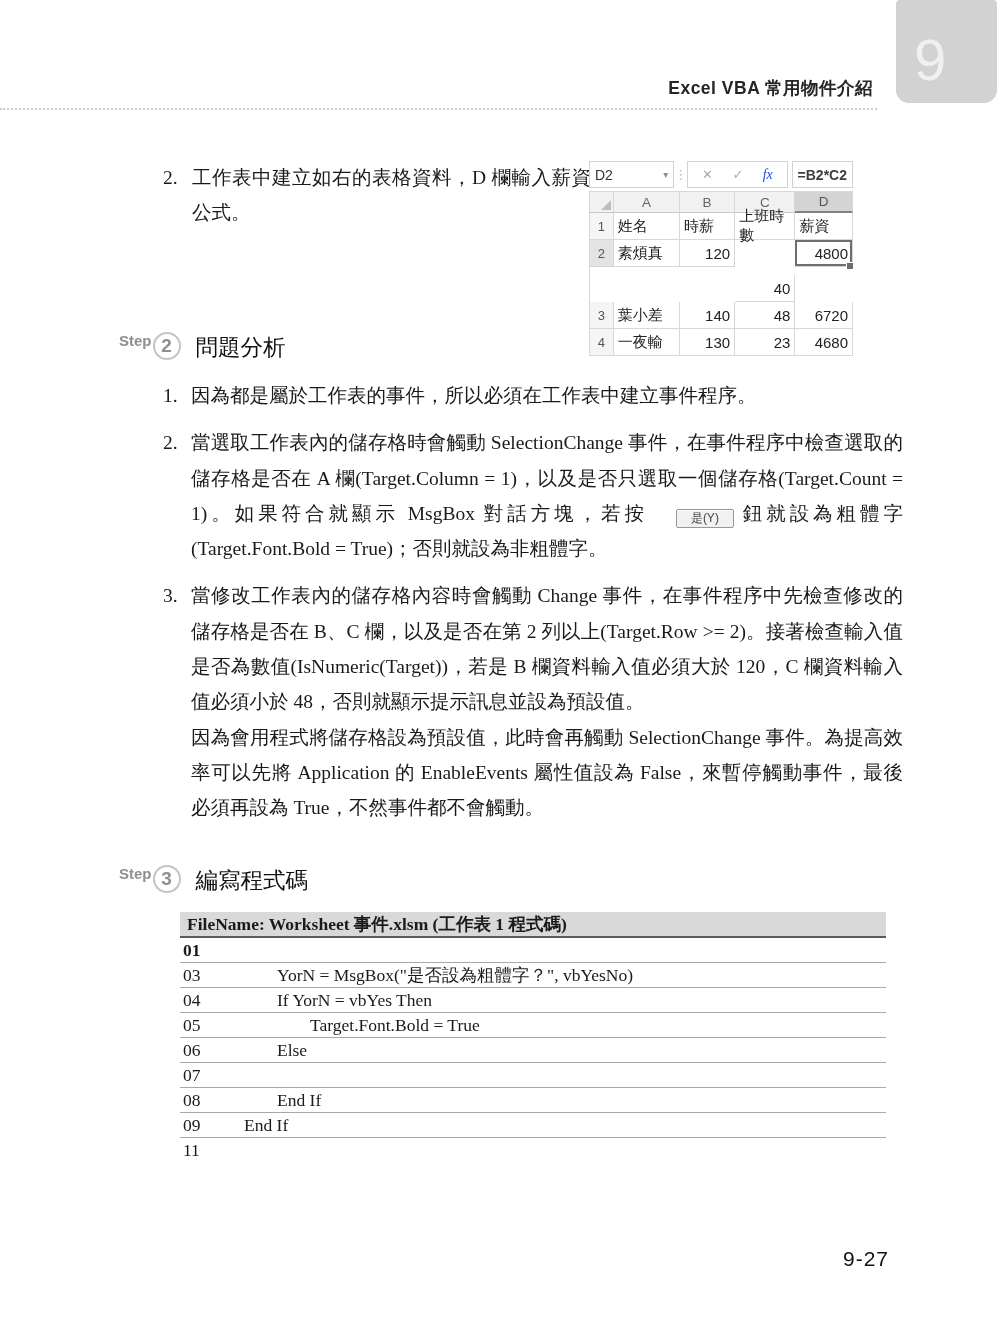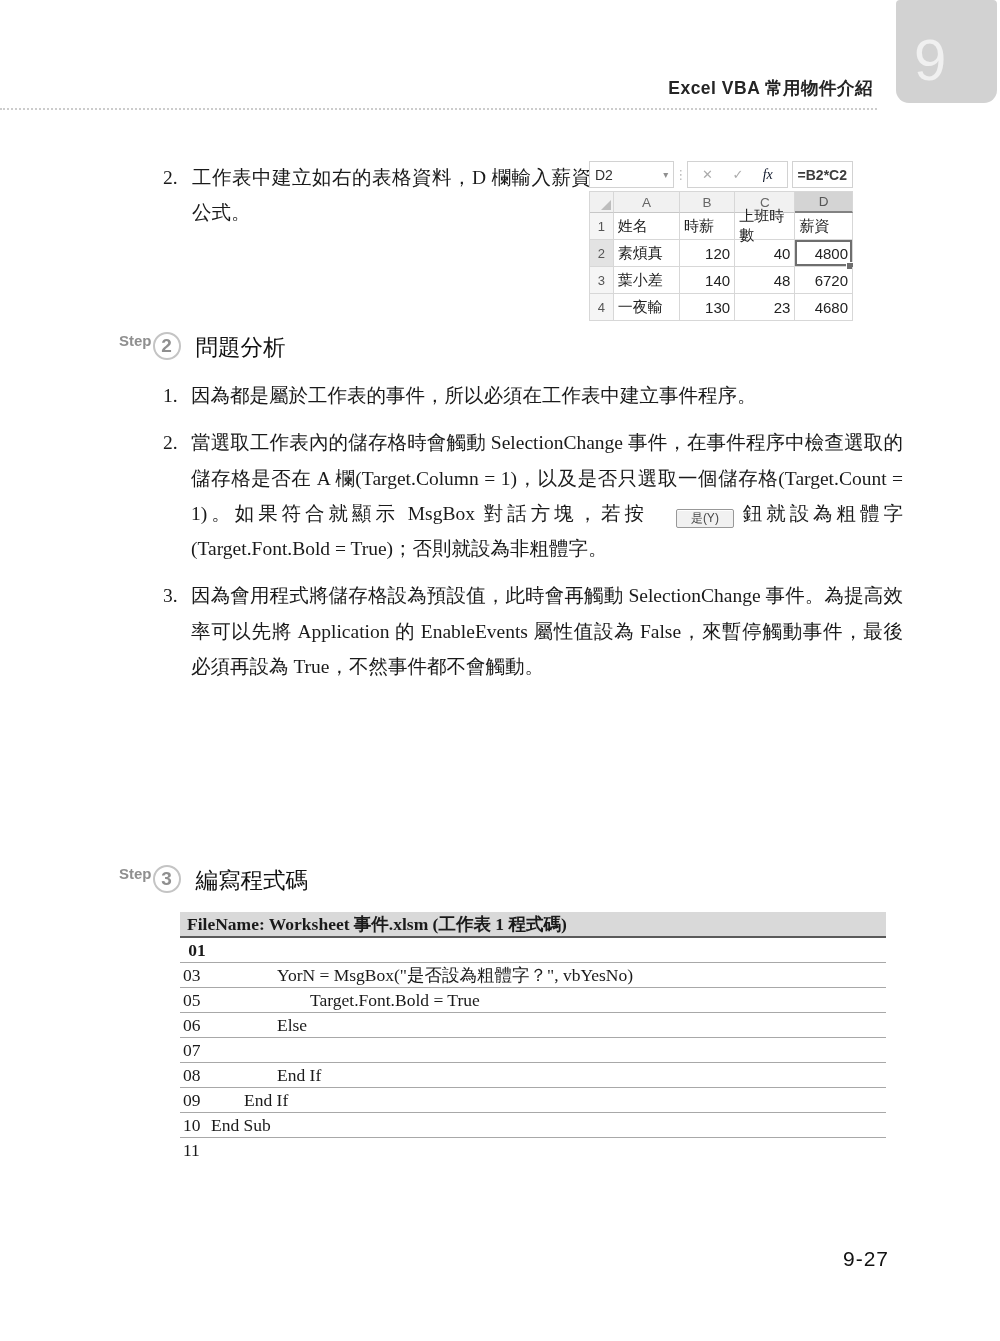--- a/index.html
+++ b/index.html
@@ -46,21 +46,21 @@
     justify-content:space-between; padding:0 5px; font-size:14px; color:#333;
   }
   .nb-arrow { color:#8f8f8f; font-size:10px; }
   .fsep { width:13px; display:flex; align-items:center; justify-content:center;
     color:#bcbcbc; font-size:13px; }
   .fbtns {
     width:106px; border:1px solid #d2d2d2; display:flex; align-items:center;
     justify-content:space-around; color:#ababab; font-size:13px; padding:0 4px;
   }
   .fx-icon { font-family:"Liberation Serif",serif; font-style:italic;
-    color:#0f172a; font-size:14px; }
+    color:#1d4ed8; font-size:14px; }
   .fformula {
     flex:1; border:1px solid #d2d2d2; margin-left:4px; display:flex;
     align-items:center; padding:0 5px; font-size:14px; color:#3d3d3d;font-weight:bold;
   }
   .grid { border-top:1px solid #d7d7d7; border-left:1px solid #d7d7d7; }
   .grow { display:flex; }
   .gcell {
     border-right:1px solid #d7d7d7; border-bottom:1px solid #d7d7d7;
     display:flex; align-items:center; padding:0 4px; font-size:15px;
     color:#222; height:27px; position:relative;
@@ -114,21 +114,21 @@
   .codebox { position:absolute; left:180px; top:912px; width:706px; font-size:17.5px; }
   .code-header {
     background:#d9d9d9; font-weight:bold; height:26px; line-height:25px;
     padding:0 7px; border-bottom:2px solid #5a5a5a;
   }
   .code-row {
     display:flex; align-items:center; height:25px;
     border-bottom:1px solid #a8a8a8;
   }
   .code-row:last-child { border-bottom:none; }
-  .code-row.bold { font-weight:bold;text-align:center; }
+  .code-row.bold { font-weight:bold; }
   .ln { width:31px; flex:none; padding-left:3px; }
   .ct { white-space:pre; }
   
   .page-num {
     position:absolute; left:843px; top:1247px;
     font-family:"Liberation Sans","DejaVu Sans",sans-serif;
     font-size:21px; color:#111; letter-spacing:1px;
   }
 </style>
 </head>
@@ -172,21 +172,21 @@
         <div class="gcell rowhead" style="width: 26px;">1</div>
         <div class="gcell" style="width: 75px;">姓名</div>
         <div class="gcell" style="width: 62px;">時薪</div>
         <div class="gcell" style="width: 68px;">上班時數</div>
         <div class="gcell" style="width: 65px;">薪資</div>
       </div>
       <div class="grow">
         <div class="gcell rowhead sel-row" style="width: 26px;">2</div>
         <div class="gcell" style="width: 75px;">素煩真</div>
         <div class="gcell num-cell" style="width: 62px;">120</div>
-        <div class="gcell num-cell" style="width: 68px;">40</div>
+        <div class="gcell num-cell" style="width: 68px; margin-top: 35px;">40</div>
         <div class="gcell num-cell sel-cell" style="width: 65px;">4800</div>
       </div>
       <div class="grow">
         <div class="gcell rowhead" style="width: 26px;">3</div>
         <div class="gcell" style="width: 75px;">葉小差</div>
         <div class="gcell num-cell" style="width: 62px;">140</div>
         <div class="gcell num-cell" style="width: 68px;">48</div>
         <div class="gcell num-cell" style="width: 65px;">6720</div>
       </div>
       <div class="grow">
@@ -214,20 +214,21 @@
     </div>
     <div class="a-item">
       <div class="a-num">2.</div>
       <div class="a-body">
         <div class="para">當選取工作表內的儲存格時會觸動 SelectionChange 事件，在事件程序中檢查選取的儲存格是否在 A 欄(Target.Column = 1)，以及是否只選取一個儲存格(Target.Count = 1)。如果符合就顯示 MsgBox 對話方塊，若按 <span class="msgbox-btn">是(Y)</span> 鈕就設為粗體字(Target.Font.Bold = True)；否則就設為非粗體字。</div>
       </div>
     </div>
     <div class="a-item">
       <div class="a-num">3.</div>
       <div class="a-body">
+        <div class="para">當修改工作表內的儲存格內容時會觸動 Change 事件，在事件程序中先檢查修改的儲存格是否在 B、C 欄，以及是否在第 2 列以上(Target.Row &gt;= 2)。接著檢查輸入值是否為數值(IsNumeric(Target))，若是 B 欄資料輸入值必須大於 120，C 欄資料輸入值必須小於 48，否則就顯示提示訊息並設為預設值。</div>
         <div class="para">因為會用程式將儲存格設為預設值，此時會再觸動 SelectionChange 事件。為提高效率可以先將 Application 的 EnableEvents 屬性值設為 False，來暫停觸動事件，最後必須再設為 True，不然事件都不會觸動。</div>
       </div>
     </div>
   </div>
 
 <div class="step step-3">
   <span class="step-label">Step</span>
   <span class="step-circle">3</span>
   <span class="step-title">編寫程式碼</span>
 </div>
@@ -236,42 +237,42 @@
   <div class="code-header">FileName: Worksheet 事件.xlsm (工作表 1 程式碼)</div>
   <div>
       <div class="code-row bold">
         <span class="ln">01</span>
       </div>
       <div class="code-row">
         <span class="ln">03</span>
         <span class="ct" style="padding-left: 66px;">YorN = MsgBox("是否設為粗體字？", vbYesNo)</span>
       </div>
       <div class="code-row">
+        <span class="ln">04</span>
+        <span class="ct" style="padding-left: 66px;">If YorN = vbYes Then</span>
+      </div>
+      <div class="code-row">
         <span class="ln">05</span>
         <span class="ct" style="padding-left: 99px;">Target.Font.Bold = True</span>
       </div>
       <div class="code-row">
         <span class="ln">06</span>
         <span class="ct" style="padding-left: 66px;">Else</span>
       </div>
       <div class="code-row">
         <span class="ln">07</span>
       </div>
       <div class="code-row">
         <span class="ln">08</span>
         <span class="ct" style="padding-left: 66px;">End If</span>
       </div>
       <div class="code-row">
         <span class="ln">09</span>
         <span class="ct" style="padding-left: 33px;">End If</span>
       </div>
       <div class="code-row">
-        <span class="ln">10</span>
-        <span class="ct" style="padding-left: 0px;">End Sub</span>
-      </div>
-      <div class="code-row">
         <span class="ln">11</span>
         <span class="ct" style="padding-left: 0px;"></span>
       </div>
     </div>
 </div>
 
 <div class="page-num">9-27</div>
 
 </body></html>

